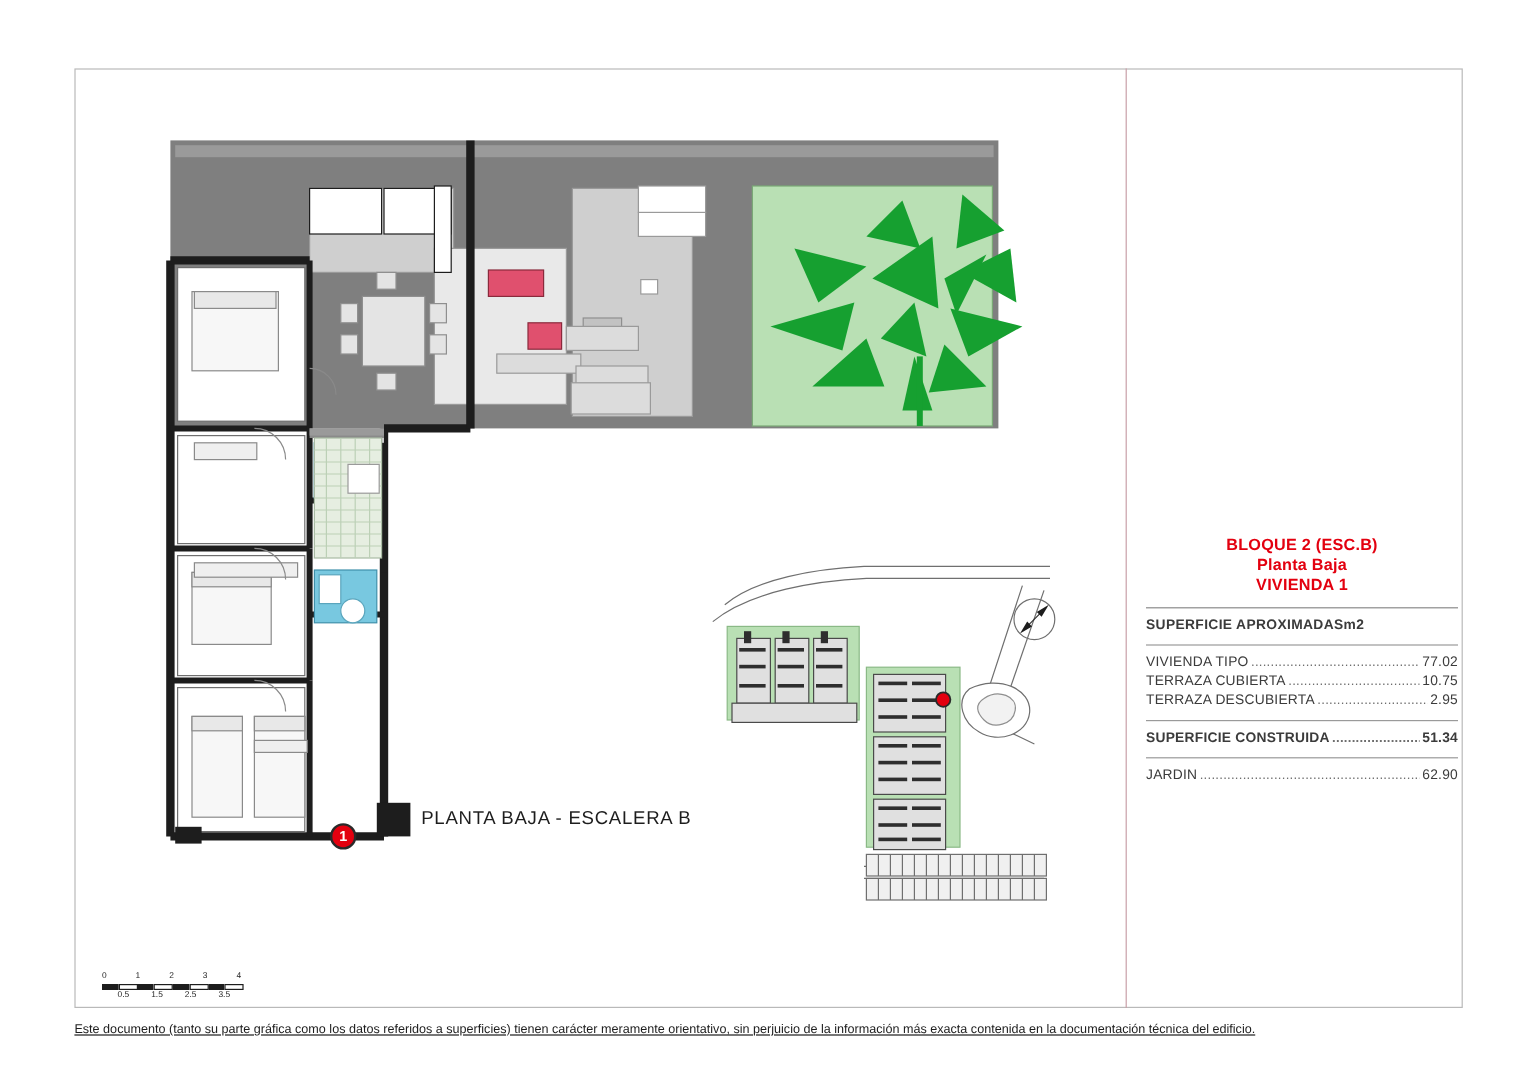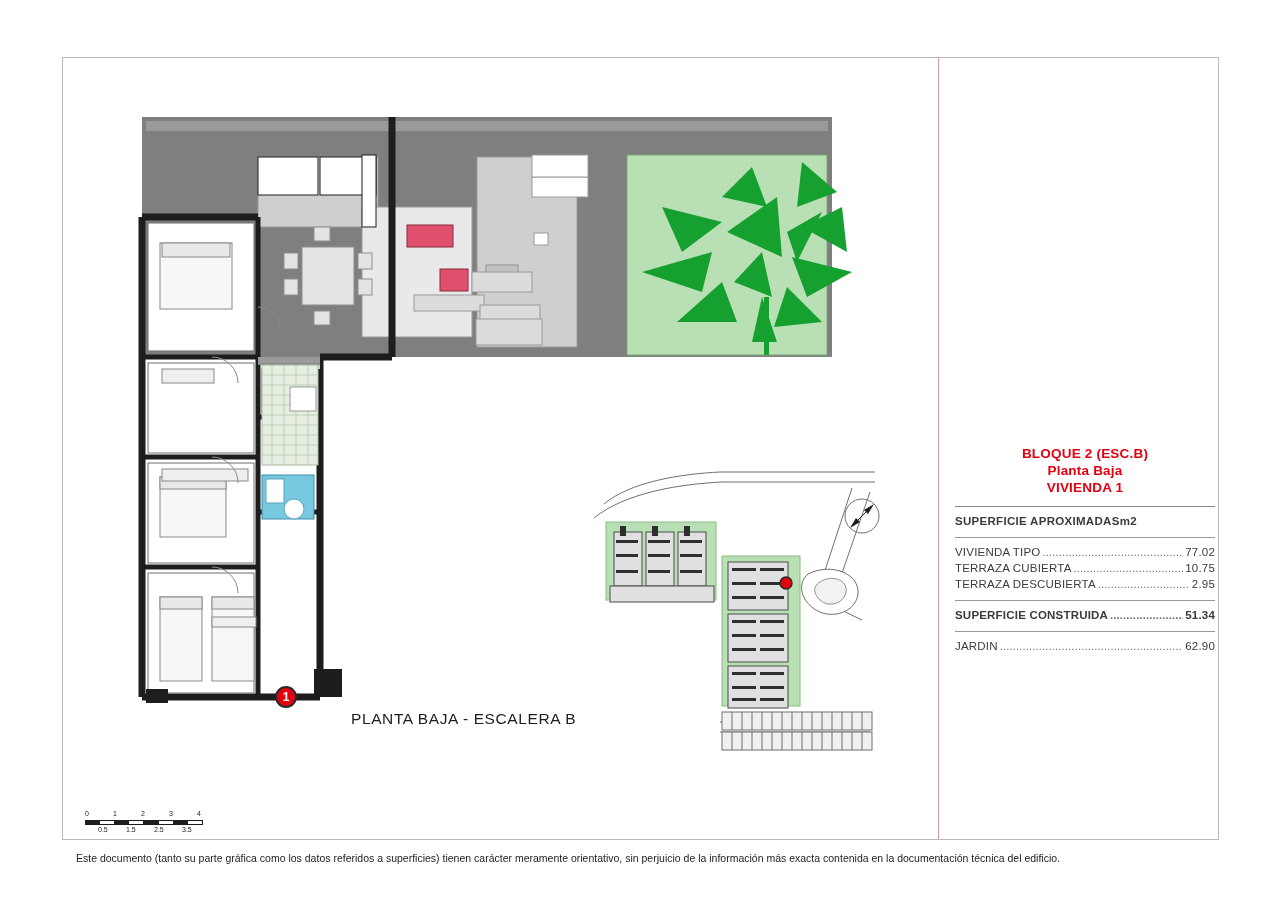--- a/index.html
+++ b/index.html
@@ -88,21 +88,20 @@
   .surf-row.bold { font-weight: bold; }
   
   .plan-label {
     position: absolute;
     left: 351px;
     top: 674px;
     font-size: 15.5px;
     color: #1d1d1d;
     letter-spacing: .6px;
     white-space: nowrap;
-    margin-top: 36px;
   }
   
   .marker {
     position: absolute;
     width: 22px;
     height: 22px;
     border-radius: 50%;
     background: #e3000f;
     border: 2px solid #2a2a2a;
     box-sizing: border-box;
@@ -141,26 +140,27 @@
   .scalebar .bar div:nth-child(even) { background: #ffffff; border: 1px solid #1d1d1d; box-sizing: border-box; }
   .scalebar .nums2 {
     position: relative;
     height: 10px;
     margin-top: 1px;
   }
   .scalebar .nums2 span { position: absolute; top: 0; }
   
   .footer {
     position: absolute;
-    left: 76px;
+    left: 62px;
     top: 851px;
     width: 1160px;
     font-size: 10.5px;
     color: #1d1d1d;
     line-height: 15px;
+    text-decoration: underline;
   }
   
   #floorplan { position: absolute; left: 62px; top: 57px; }
   #siteplan { position: absolute; left: 570px; top: 470px; }
   
   #compass { position: absolute; left: 838px; top: 492px; }
 </style>
 </head>
 <body>
 

